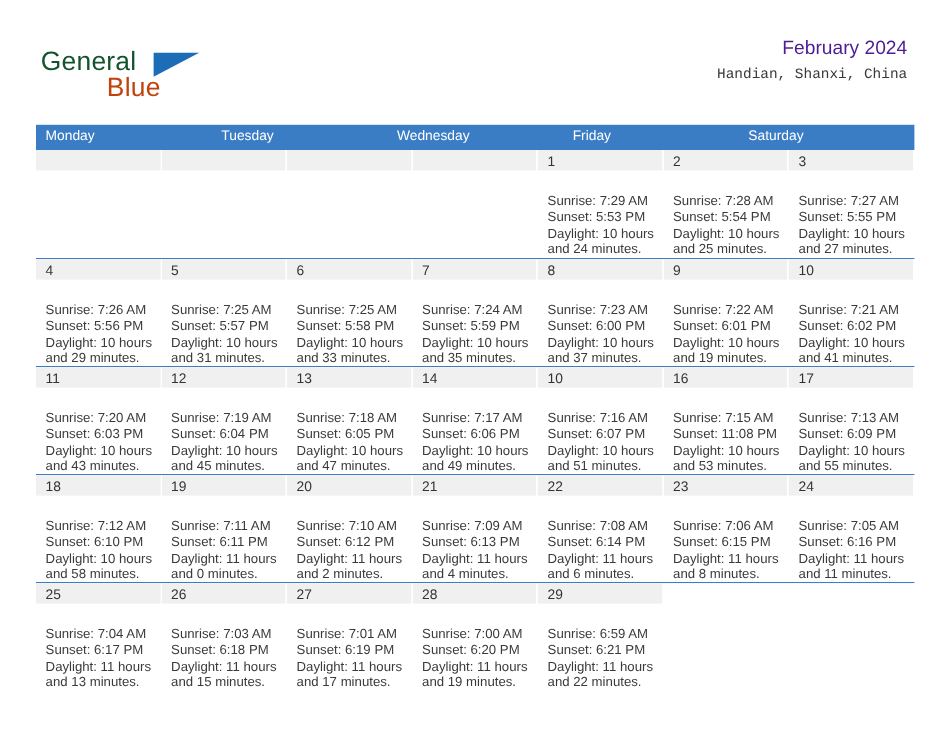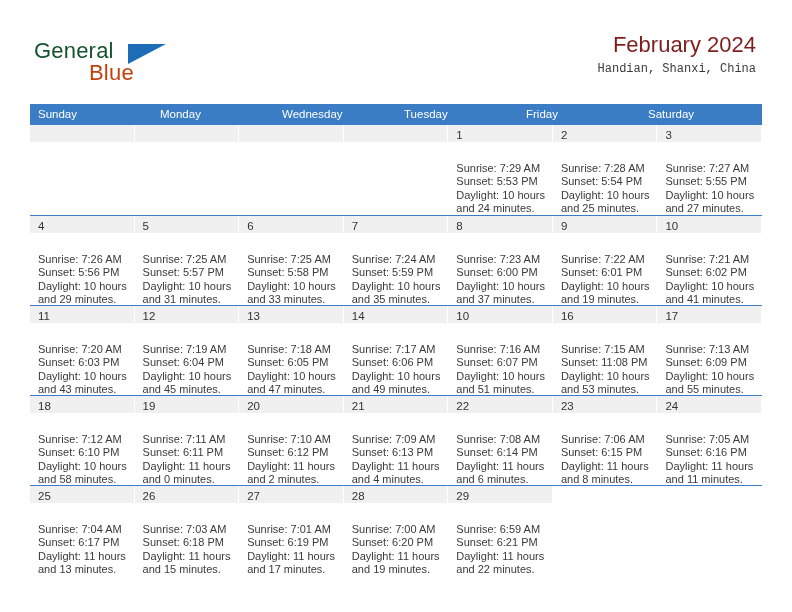--- a/index.html
+++ b/index.html
@@ -67,22 +67,22 @@
     border-bottom: 20px solid transparent;
   }
 
   .title-block {
     position: absolute;
     right: 36px;
     top: 32px;
     text-align: right;
   }
   .cal-title {
-    font-size: 22px;
-    color: #7f1d1d;
+    font-size: 16px;
+    color: #4c1d95;
     line-height: 1.15;
     white-space: nowrap;
     font-weight: normal;
   }
   .cal-subtitle {
     margin-top: 5px;
     font-size: 12px;
     color: #3a3a3a;
     white-space: nowrap;
     font-family: Liberation Mono, monospace;
@@ -173,24 +173,23 @@
 
     <div class="title-block">
       <div class="cal-title">February 2024</div>
       <div class="cal-subtitle">Handian, Shanxi, China</div>
     </div>
 
   </div>
 
   <div class="calendar">
     <div class="weekday-row" id="weekday-row">
-        <div class="weekday">Sunday</div>
         <div class="weekday">Monday</div>
+        <div class="weekday">Tuesday</div>
         <div class="weekday">Wednesday</div>
-        <div class="weekday">Tuesday</div>
         <div class="weekday">Friday</div>
         <div class="weekday">Saturday</div>
       </div>
     <div id="weeks-container">
         <div class="week-row first">
           <div class="day-cell empty">
             <div class="daynum-band"><span class="daynum"></span></div>
           </div>
           <div class="day-cell empty">
             <div class="daynum-band"><span class="daynum"></span></div>

